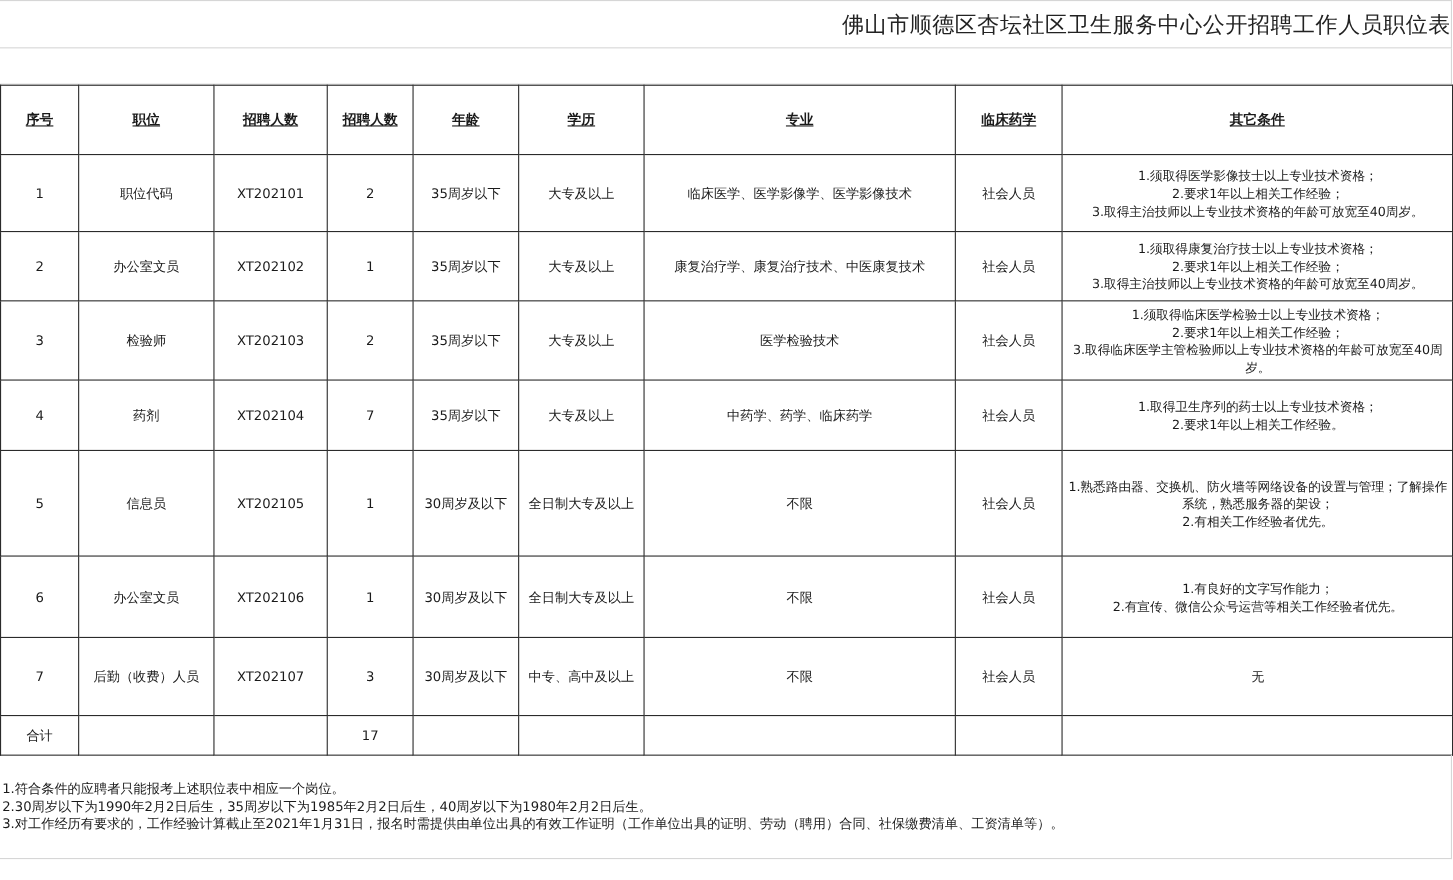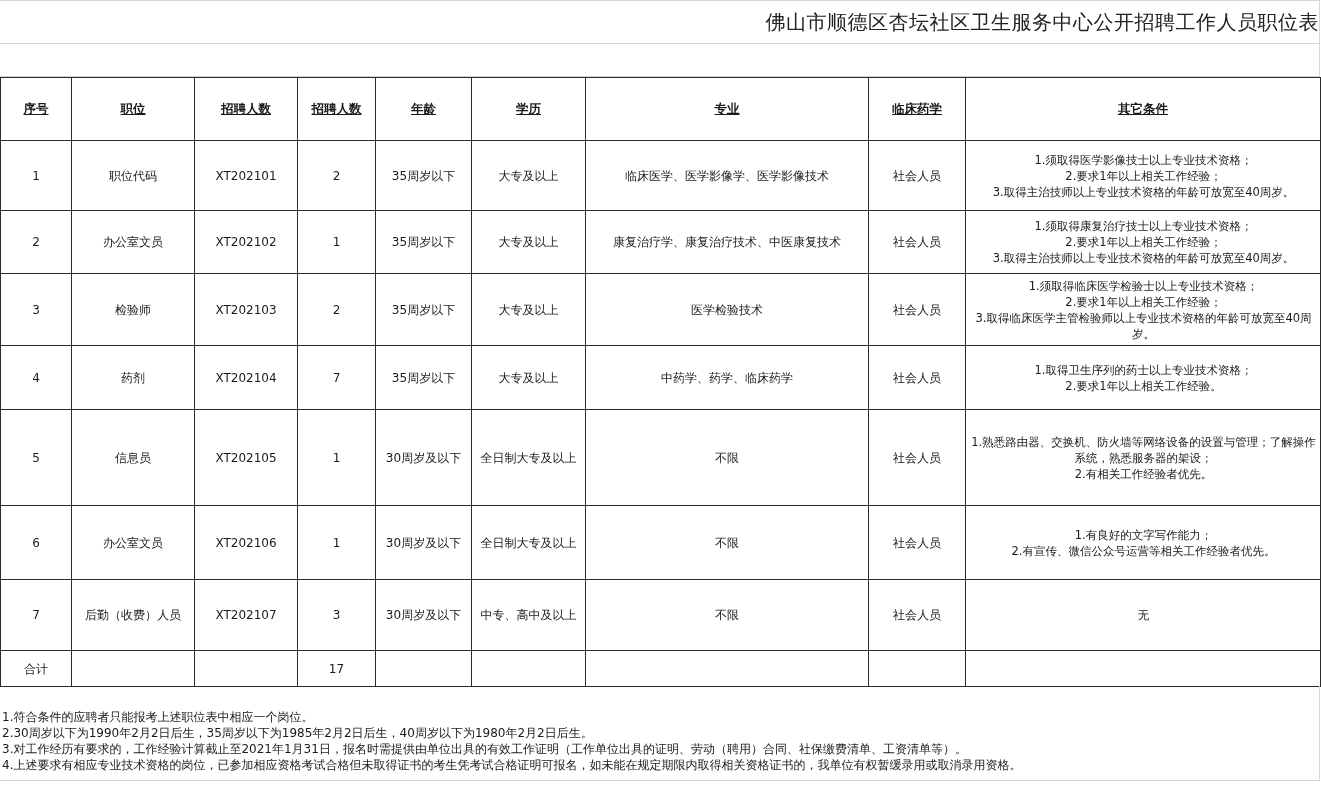--- a/index.html
+++ b/index.html
@@ -240,14 +240,13 @@
     <td></td>
     <td></td>
   </tr>
 </tbody>
   </table>
 
 <div class="notes">
   <div class="note-line">1.符合条件的应聘者只能报考上述职位表中相应一个岗位。</div>
   <div class="note-line">2.30周岁以下为1990年2月2日后生，35周岁以下为1985年2月2日后生，40周岁以下为1980年2月2日后生。</div>
   <div class="note-line">3.对工作经历有要求的，工作经验计算截止至2021年1月31日，报名时需提供由单位出具的有效工作证明（工作单位出具的证明、劳动（聘用）合同、社保缴费清单、工资清单等）。</div>
-  <div class="note-line">4.上述要求有相应专业技术资格的岗位，已参加相应资格考试合格但未取得证书的考生凭考试合格证明可报名，如未能在规定期限内取得相关资格证书的，我单位有权暂缓录用或取消录用资格。</div>
 </div>
 
 </body></html>

